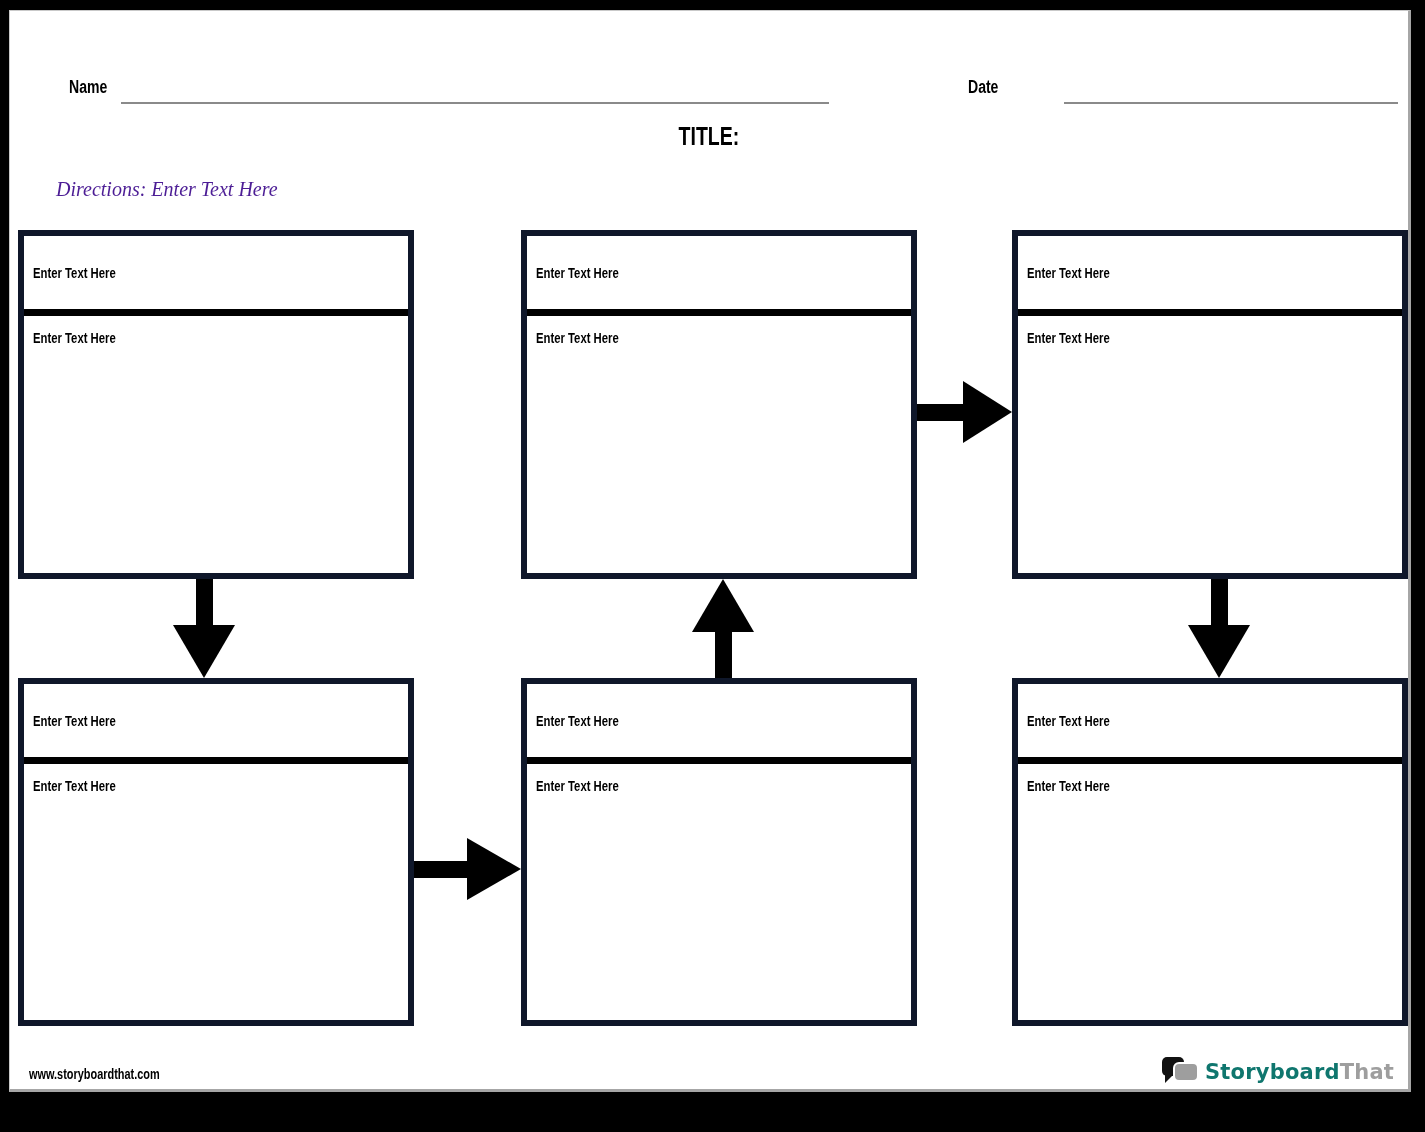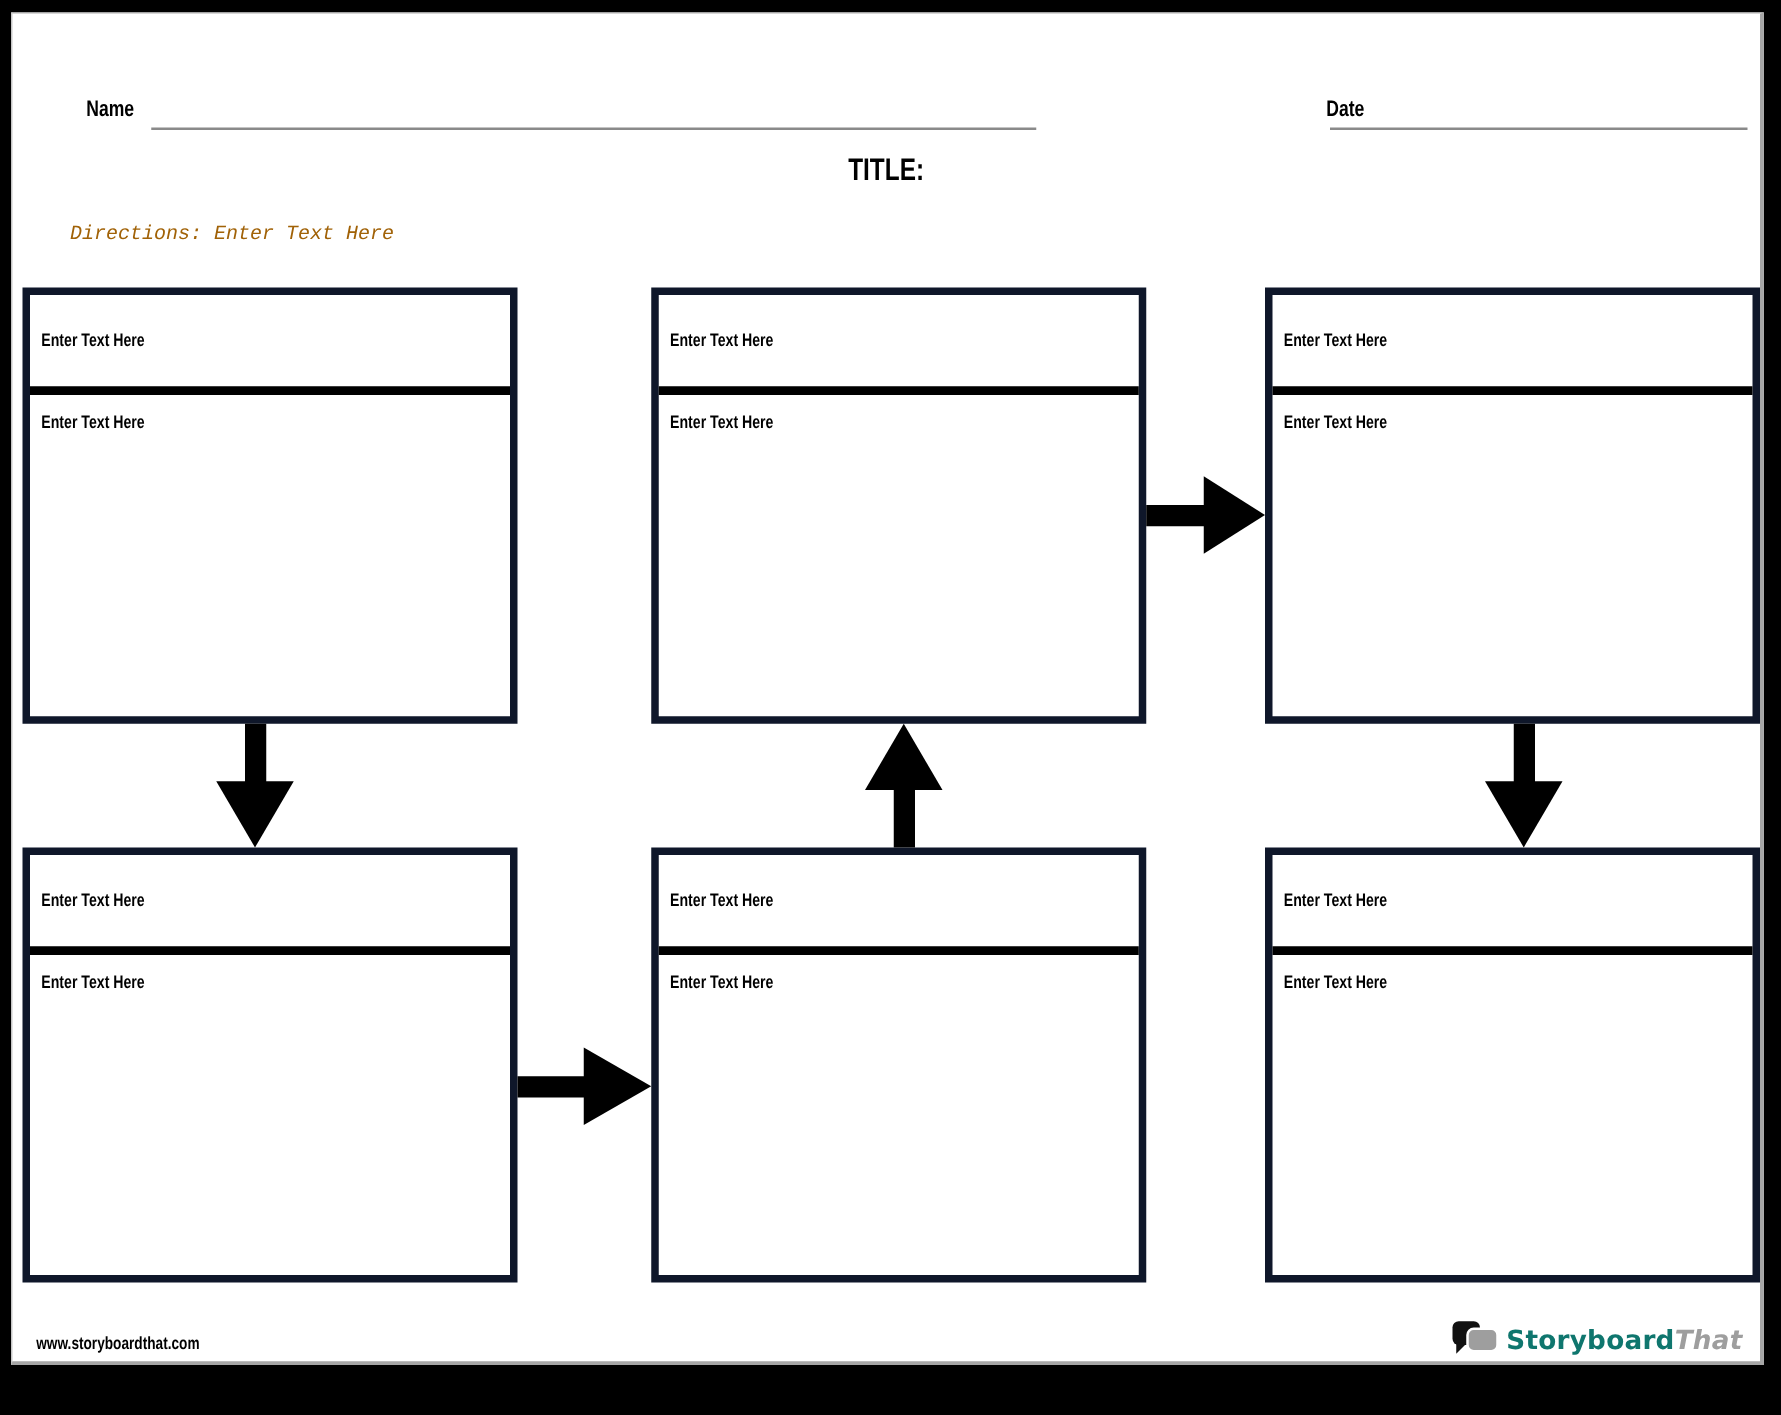--- a/index.html
+++ b/index.html
@@ -50,24 +50,24 @@
     position: absolute;
     left: 0; top: 111px;
     width: 100%;
     text-align: center;
   }
   .title-wrap .cx { font-size: 25px; }
 
   .directions {
     position: absolute;
     left: 46px; top: 167px;
-    font-family: Liberation Mono, monospace;
+    font-family: Liberation Serif, serif;
     font-style: italic;
-    font-size: 16px;
-    color: #a16207;
+    font-size: 20px;
+    color: #4c1d95;
   }
 
   
   .box {
     position: absolute;
     width: 396px;
     border: 6px solid #0f172a;
     background: #fff;
   }
   .box.row1 { top: 219px; height: 349px; }
@@ -159,34 +159,34 @@
     border: 2px solid #fff;
     border-radius: 6px;
   }
   .logo-text {
     font-family: "DejaVu Sans", sans-serif;
     font-size: 21px;
     font-weight: 600;
     letter-spacing: 0.2px;
   }
   .logo-primary { color: #0f766e; }
-  .logo-secondary { color: #9e9e9e; font-style: italic; }
+  .logo-secondary { color: #9e9e9e; }
 </style>
 </head>
 <body>
 
 <div class="frame">
   <div class="page">
 
     <div class="abs name-label" style="left:59px; top:66px;">
       <span class="cx">Name</span>
     </div>
     <div class="field-line" style="left:111px; top:91px; width:708px;"></div>
 
-    <div class="abs date-label" style="left:1051px; top:66px;">
+    <div class="abs date-label" style="left:958px; top:66px;">
       <span class="cx">Date</span>
     </div>
     <div class="field-line" style="left:1054px; top:91px; width:334px;"></div>
 
     <div class="title-wrap">
       <span class="cx cx-center">TITLE:</span>
     </div>
 
     <div class="directions">Directions: Enter Text Here</div>
 

